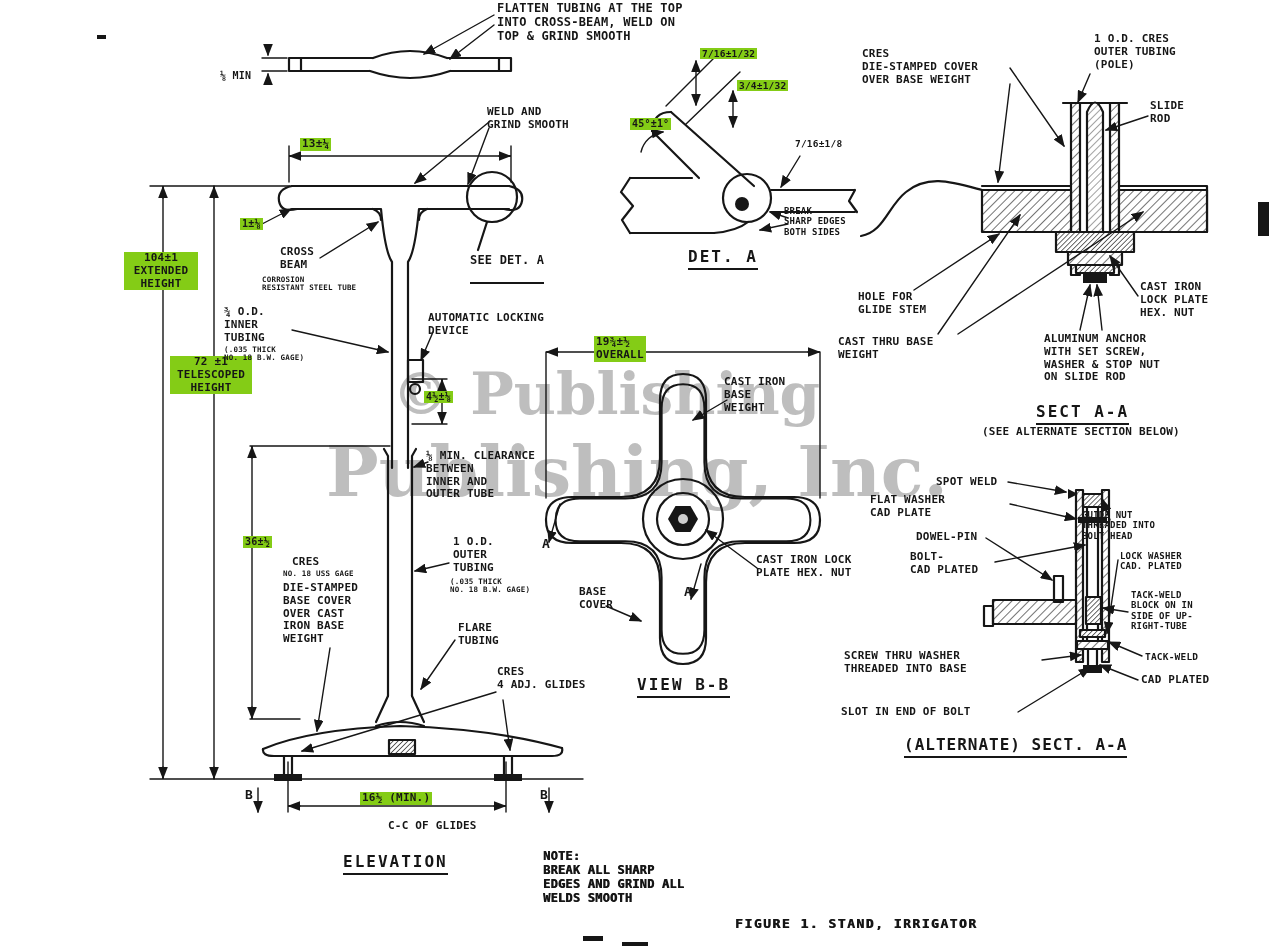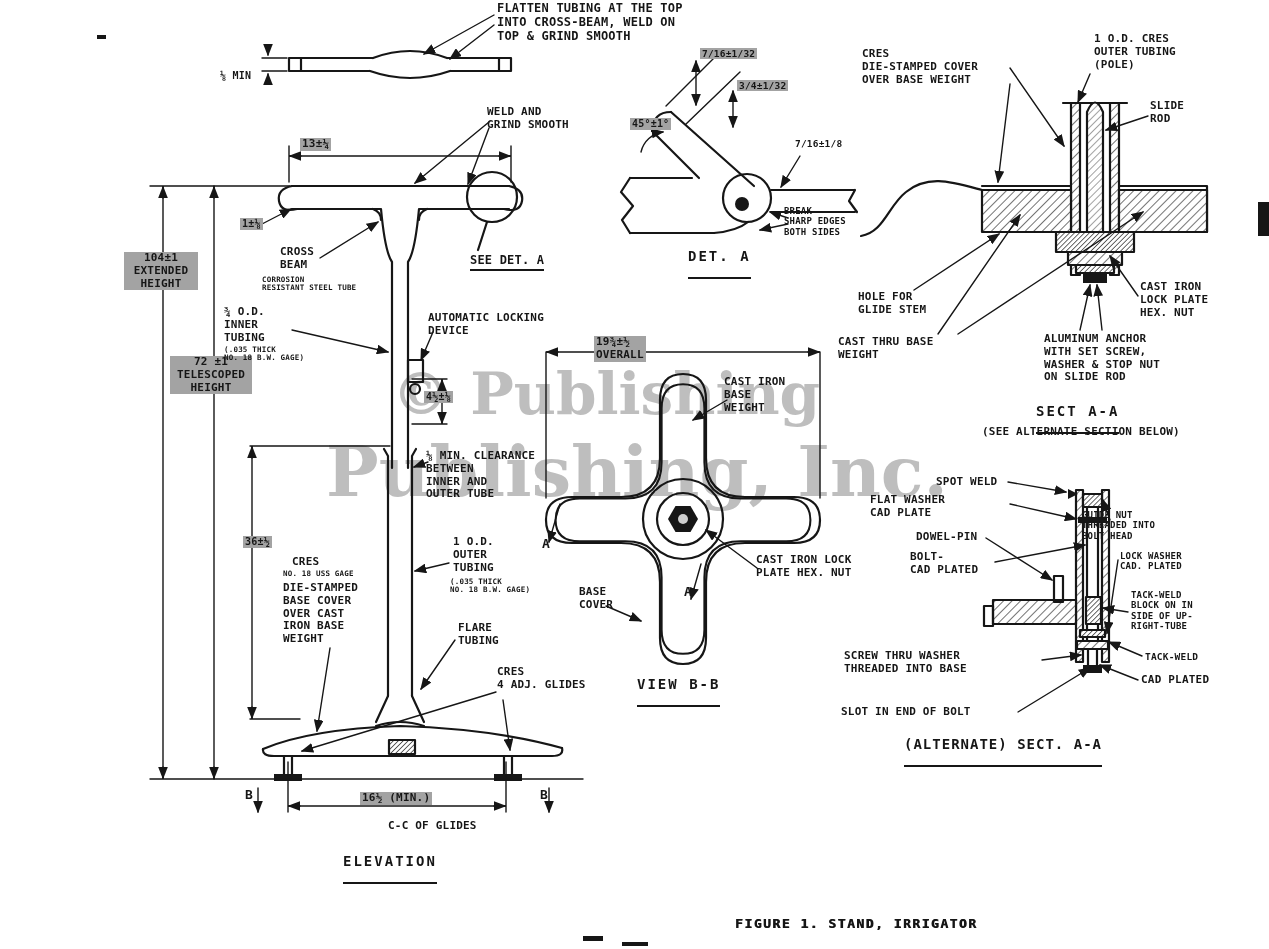--- a/index.html
+++ b/index.html
@@ -4,31 +4,31 @@
 <style>
   *{margin:0;padding:0;box-sizing:border-box}
   html,body{background:#ddd}
   .canvas{position:relative;width:1269px;height:949px;background:#fff;overflow:hidden;
           font-family:"DejaVu Sans Mono",monospace;color:#161616}
   svg.drawing{position:absolute;left:0;top:0;z-index:2}
   .ink{stroke:#161616;stroke-width:2.2;fill:none;stroke-linecap:round;stroke-linejoin:round}
   .thin{stroke-width:1.4}
   .lbl{position:absolute;z-index:3;font-weight:bold;font-size:11px;line-height:1.16;
        letter-spacing:.2px;white-space:pre-line;color:#161616}
-  .bg{background:#a3a3a3;padding:0 2px}
+  .bg{background:#84cc16;padding:0 2px}
   .c{text-align:center}
   .fs7{font-size:7.5px;line-height:1.12}
   .fs8{font-size:11px}
   .fs9{font-size:9px}
   .fs95{font-size:9.5px}
   .fs10{font-size:10px}
   .fs12{font-size:12px}
   .fs13{font-size:13px}
   .fs15{font-size:15px}
-  .title{border-bottom:2.2px solid #161616;padding-bottom:13px;font-size:14px;letter-spacing:2px}
+  .title{border-bottom:2.2px solid #161616;padding-bottom:1px;font-size:16px;letter-spacing:2px}
   .heavy{text-shadow:.6px 0 0 #161616}
   .wm{position:absolute;z-index:1;font-family:"DejaVu Serif",serif;font-weight:bold;
       color:rgba(125,125,125,.5);white-space:nowrap}
 </style>
 </head>
 <body>
 
 <div class="canvas">
 
   <div class="wm" style="left:392px;top:360px;font-size:58px">© Publishing</div>
@@ -229,21 +229,21 @@
 TOP &amp; GRIND SMOOTH</div>
   <div class="lbl fs10" style="left:220px;top:70px">⅛ MIN</div>
   <div class="lbl" style="left:487px;top:106px">WELD AND
 GRIND SMOOTH</div>
   <div class="lbl bg" style="left:300px;top:138px">13±¼</div>
   <div class="lbl fs10 bg" style="left:240px;top:218px">1±⅛</div>
   <div class="lbl" style="left:280px;top:246px">CROSS
 BEAM</div>
   <div class="lbl fs7" style="left:262px;top:276px">CORROSION
 RESISTANT STEEL TUBE</div>
-  <div class="lbl fs12" style="left:470px;top:254px;border-bottom:2px solid #161616;padding-bottom:1px">SEE DET. A</div>
+  <div class="lbl fs12" style="left:470px;top:254px;border-bottom:2px solid #161616;padding-bottom:14px">SEE DET. A</div>
   <div class="lbl bg c" style="left:124px;top:252px;width:74px">104±1
 EXTENDED
 HEIGHT</div>
   <div class="lbl bg c" style="left:170px;top:356px;width:82px">72 ±1
 TELESCOPED
 HEIGHT</div>
   <div class="lbl" style="left:224px;top:306px">¾ O.D.
 INNER
 TUBING</div>
   <div class="lbl fs7" style="left:224px;top:346px">(.035 THICK
@@ -337,15 +337,19 @@
 BLOCK ON IN
 SIDE OF UP-
 RIGHT-TUBE</div>
   <div class="lbl fs95" style="left:1145px;top:651px">TACK-WELD</div>
   <div class="lbl" style="left:1141px;top:674px">CAD PLATED</div>
   <div class="lbl" style="left:844px;top:650px">SCREW THRU WASHER
 THREADED INTO BASE</div>
   <div class="lbl" style="left:841px;top:706px">SLOT IN END OF BOLT</div>
   <div class="lbl title" style="left:904px;top:736px;letter-spacing:1px">(ALTERNATE) SECT. A-A</div>
 
+  <div class="lbl fs12 heavy" style="left:543px;top:850px">NOTE:
+BREAK ALL SHARP
+EDGES AND GRIND ALL
+WELDS SMOOTH</div>
   <div class="lbl fs13 heavy" style="left:735px;top:916px;letter-spacing:1.5px">FIGURE 1.  STAND, IRRIGATOR</div>
 
 </div>
 
 </body></html>

